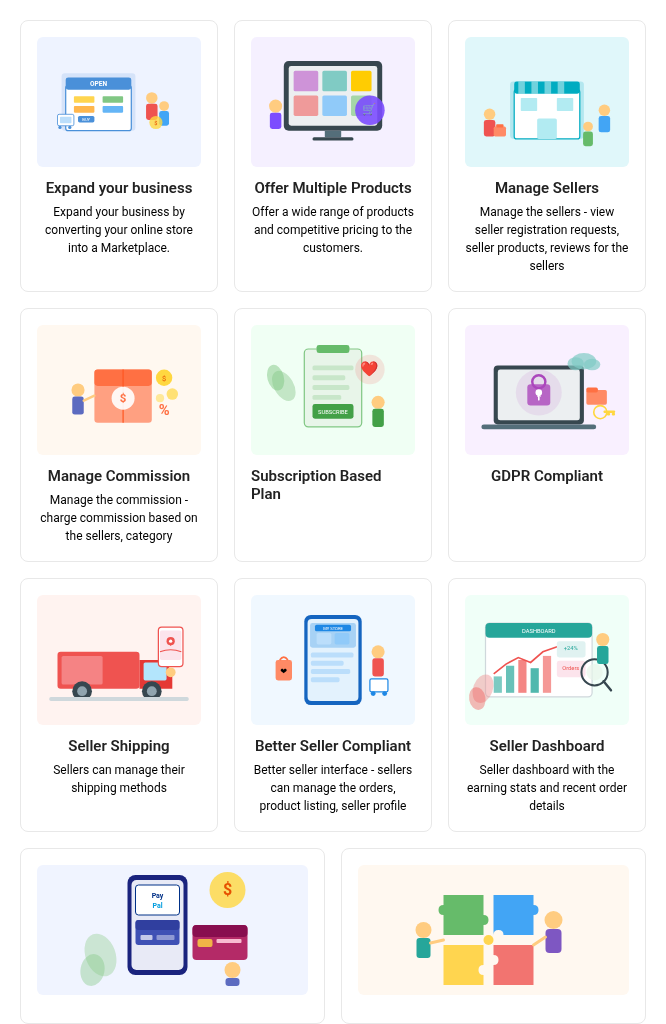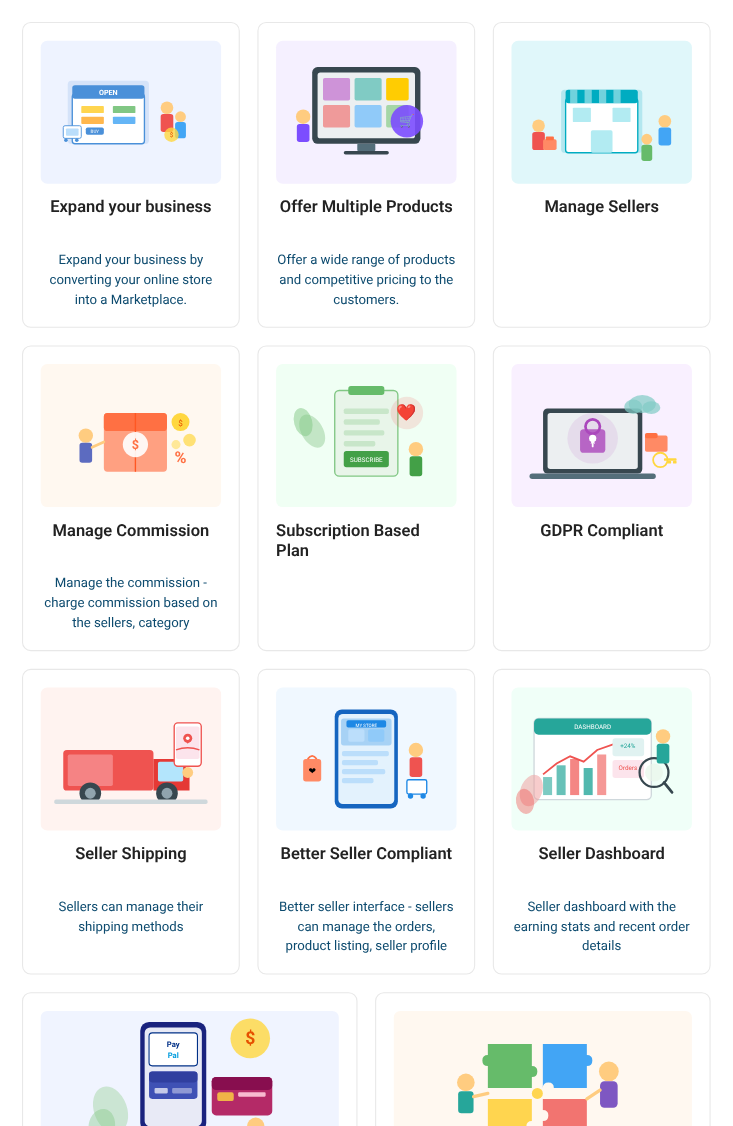--- a/index.html
+++ b/index.html
@@ -46,24 +46,23 @@
       height: 100%;
     }
     .card-title {
       font-size: 15px;
       font-weight: 600;
       color: #222;
       margin-bottom: 6px;
     }
     .card-desc {
       font-size: 12px;
-      color: #0c4a6e;
+      color: #000000;
       text-align: center;
       line-height: 1.5;
-      margin-top: 24px;
     }
   </style>
 </head>
 <body>
 
 <div class="grid">
 
   <div class="card">
     <div class="card-image" style="background:#eef3ff;text-decoration:underline;">
       <svg viewBox="0 0 200 130" xmlns="http://www.w3.org/2000/svg">
@@ -150,20 +149,21 @@
         <circle cx="170" cy="75" r="7" fill="#ffcc80"></circle>
         <rect x="163" y="82" width="14" height="20" rx="3" fill="#42a5f5"></rect>
         <circle cx="150" cy="95" r="6" fill="#ffcc80"></circle>
         <rect x="144" y="101" width="12" height="18" rx="3" fill="#66bb6a"></rect>
 
         <rect x="35" y="95" width="15" height="12" rx="2" fill="#ff8a65"></rect>
         <rect x="38" y="92" width="9" height="4" rx="1" fill="#ff7043"></rect>
       </svg>
     </div>
     <div class="card-title">Manage Sellers</div>
+    <div class="card-desc">Manage the sellers - view seller registration requests, seller products, reviews for the sellers</div>
   </div>
 </div>
 
 <div class="grid" style="margin-top:16px;">
 
   <div class="card">
     <div class="card-image" style="background:#fff8f0;">
       <svg viewBox="0 0 200 130" xmlns="http://www.w3.org/2000/svg">
 
         <rect x="70" y="40" width="70" height="65" rx="4" fill="#ff8a65" opacity="0.8"></rect>

